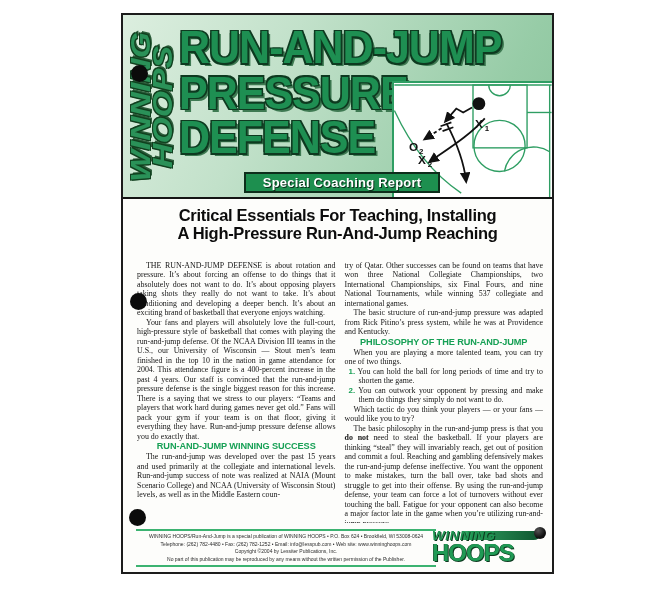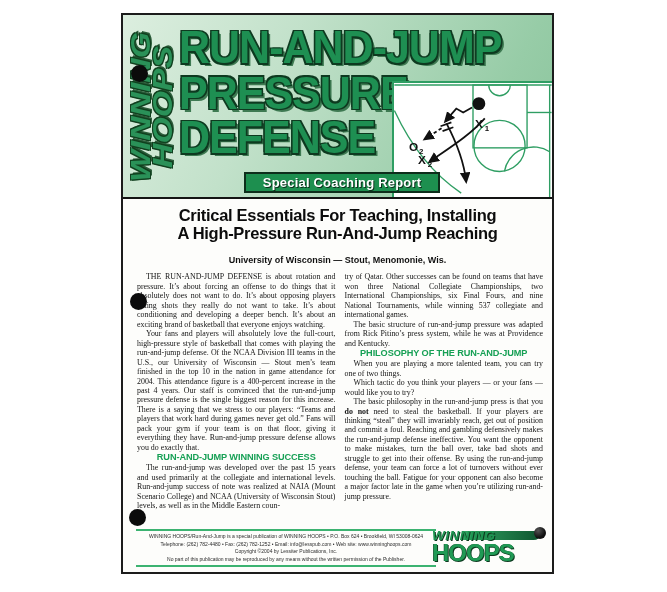--- a/index.html
+++ b/index.html
@@ -117,35 +117,36 @@
     <div class="banner">
       <span>Special Coaching Report</span>
     </div>
   </div>
 
   <div class="headline">
     <div>Critical Essentials For Teaching, Installing</div>
     <div>A High-Pressure Run-And-Jump Reaching</div>
   </div>
   <div class="byline">
-    <div>University of Wisconsin — Stout, Menomonie, Wis.</div>
   </div>
 
   <div class="cols">
     <div class="col">
       <p>THE RUN-AND-JUMP DEFENSE is about rotation and pressure. It’s about forcing an offense to do things that it absolutely does not want to do. It’s about opposing players taking shots they really do not want to take. It’s about conditioning and developing a deeper bench. It’s about an exciting brand of basketball that everyone enjoys watching.</p>
       <p>Your fans and players will absolutely love the full-court, high-pressure style of basketball that comes with playing the run-and-jump defense. Of the NCAA Division III teams in the U.S., our University of Wisconsin — Stout men’s team finished in the top 10 in the nation in game attendance for 2004. This attendance figure is a 400-percent increase in the past 4 years. Our staff is convinced that the run-and-jump pressure defense is the single biggest reason for this increase. There is a saying that we stress to our players: “Teams and players that work hard during games never get old.” Fans will pack your gym if your team is on that floor, giving it everything they have. Run-and-jump pressure defense allows you do exactly that.</p>
       <p class="subhead">RUN-AND-JUMP WINNING SUCCESS</p>
       <p>The run-and-jump was developed over the past 15 years and used primarily at the collegiate and international levels. Run-and-jump success of note was realized at NAIA (Mount Scenario College) and NCAA (University of Wisconsin Stout) levels, as well as in the Middle Eastern coun-</p>
     </div>
     <div class="col">
       <p style="text-indent:0">try of Qatar. Other successes can be found on teams that have won three National Collegiate Championships, two International Championships, six Final Fours, and nine National Tournaments, while winning 537 collegiate and international games.</p>
       <p>The basic structure of run-and-jump pressure was adapted from Rick Pitino’s press system, while he was at Providence and Kentucky.</p>
       <p class="subhead">PHILOSOPHY OF THE RUN-AND-JUMP</p>
       <p>When you are playing a more talented team, you can try one of two things.</p>
+      <p class="li"><span class="num">1.</span> <span>You can hold the ball for long periods of time and try to shorten the game.</span></p>
+      <p class="li"><span class="num">2.</span> <span>You can outwork your opponent by pressing and make them do things they simply do not want to do.</span></p>
       <p>Which tactic do you think your players — or your fans — would like you to try?</p>
       <p><span>The basic philosophy in the run-and-jump press is that you </span><b class="strong">do not</b><span> need to steal the basketball. If your players are thinking “steal” they will invariably reach, get out of position and commit a foul. Reaching and gambling defensively makes the run-and-jump defense ineffective. You want the opponent to make mistakes, turn the ball over, take bad shots and struggle to get into their offense. By using the run-and-jump defense, your team can force a lot of turnovers without ever touching the ball. Fatigue for your opponent can also become a major factor late in the game when you’re utilizing run-and-jump pressure.</span></p>
     </div>
   </div>
 
   <div class="footer">
     <div>WINNING HOOPS/Run-And-Jump is a special publication of WINNING HOOPS • P.O. Box 624 • Brookfield, WI 53008-0624</div>
     <div>Telephone: (262) 782-4480 • Fax: (262) 782-1252 • Email: info@lesspub.com • Web site: www.winninghoops.com</div>
     <div>Copyright ©2004 by Lessiter Publications, Inc.</div>
     <div>No part of this publication may be reproduced by any means without the written permission of the Publisher.</div>

